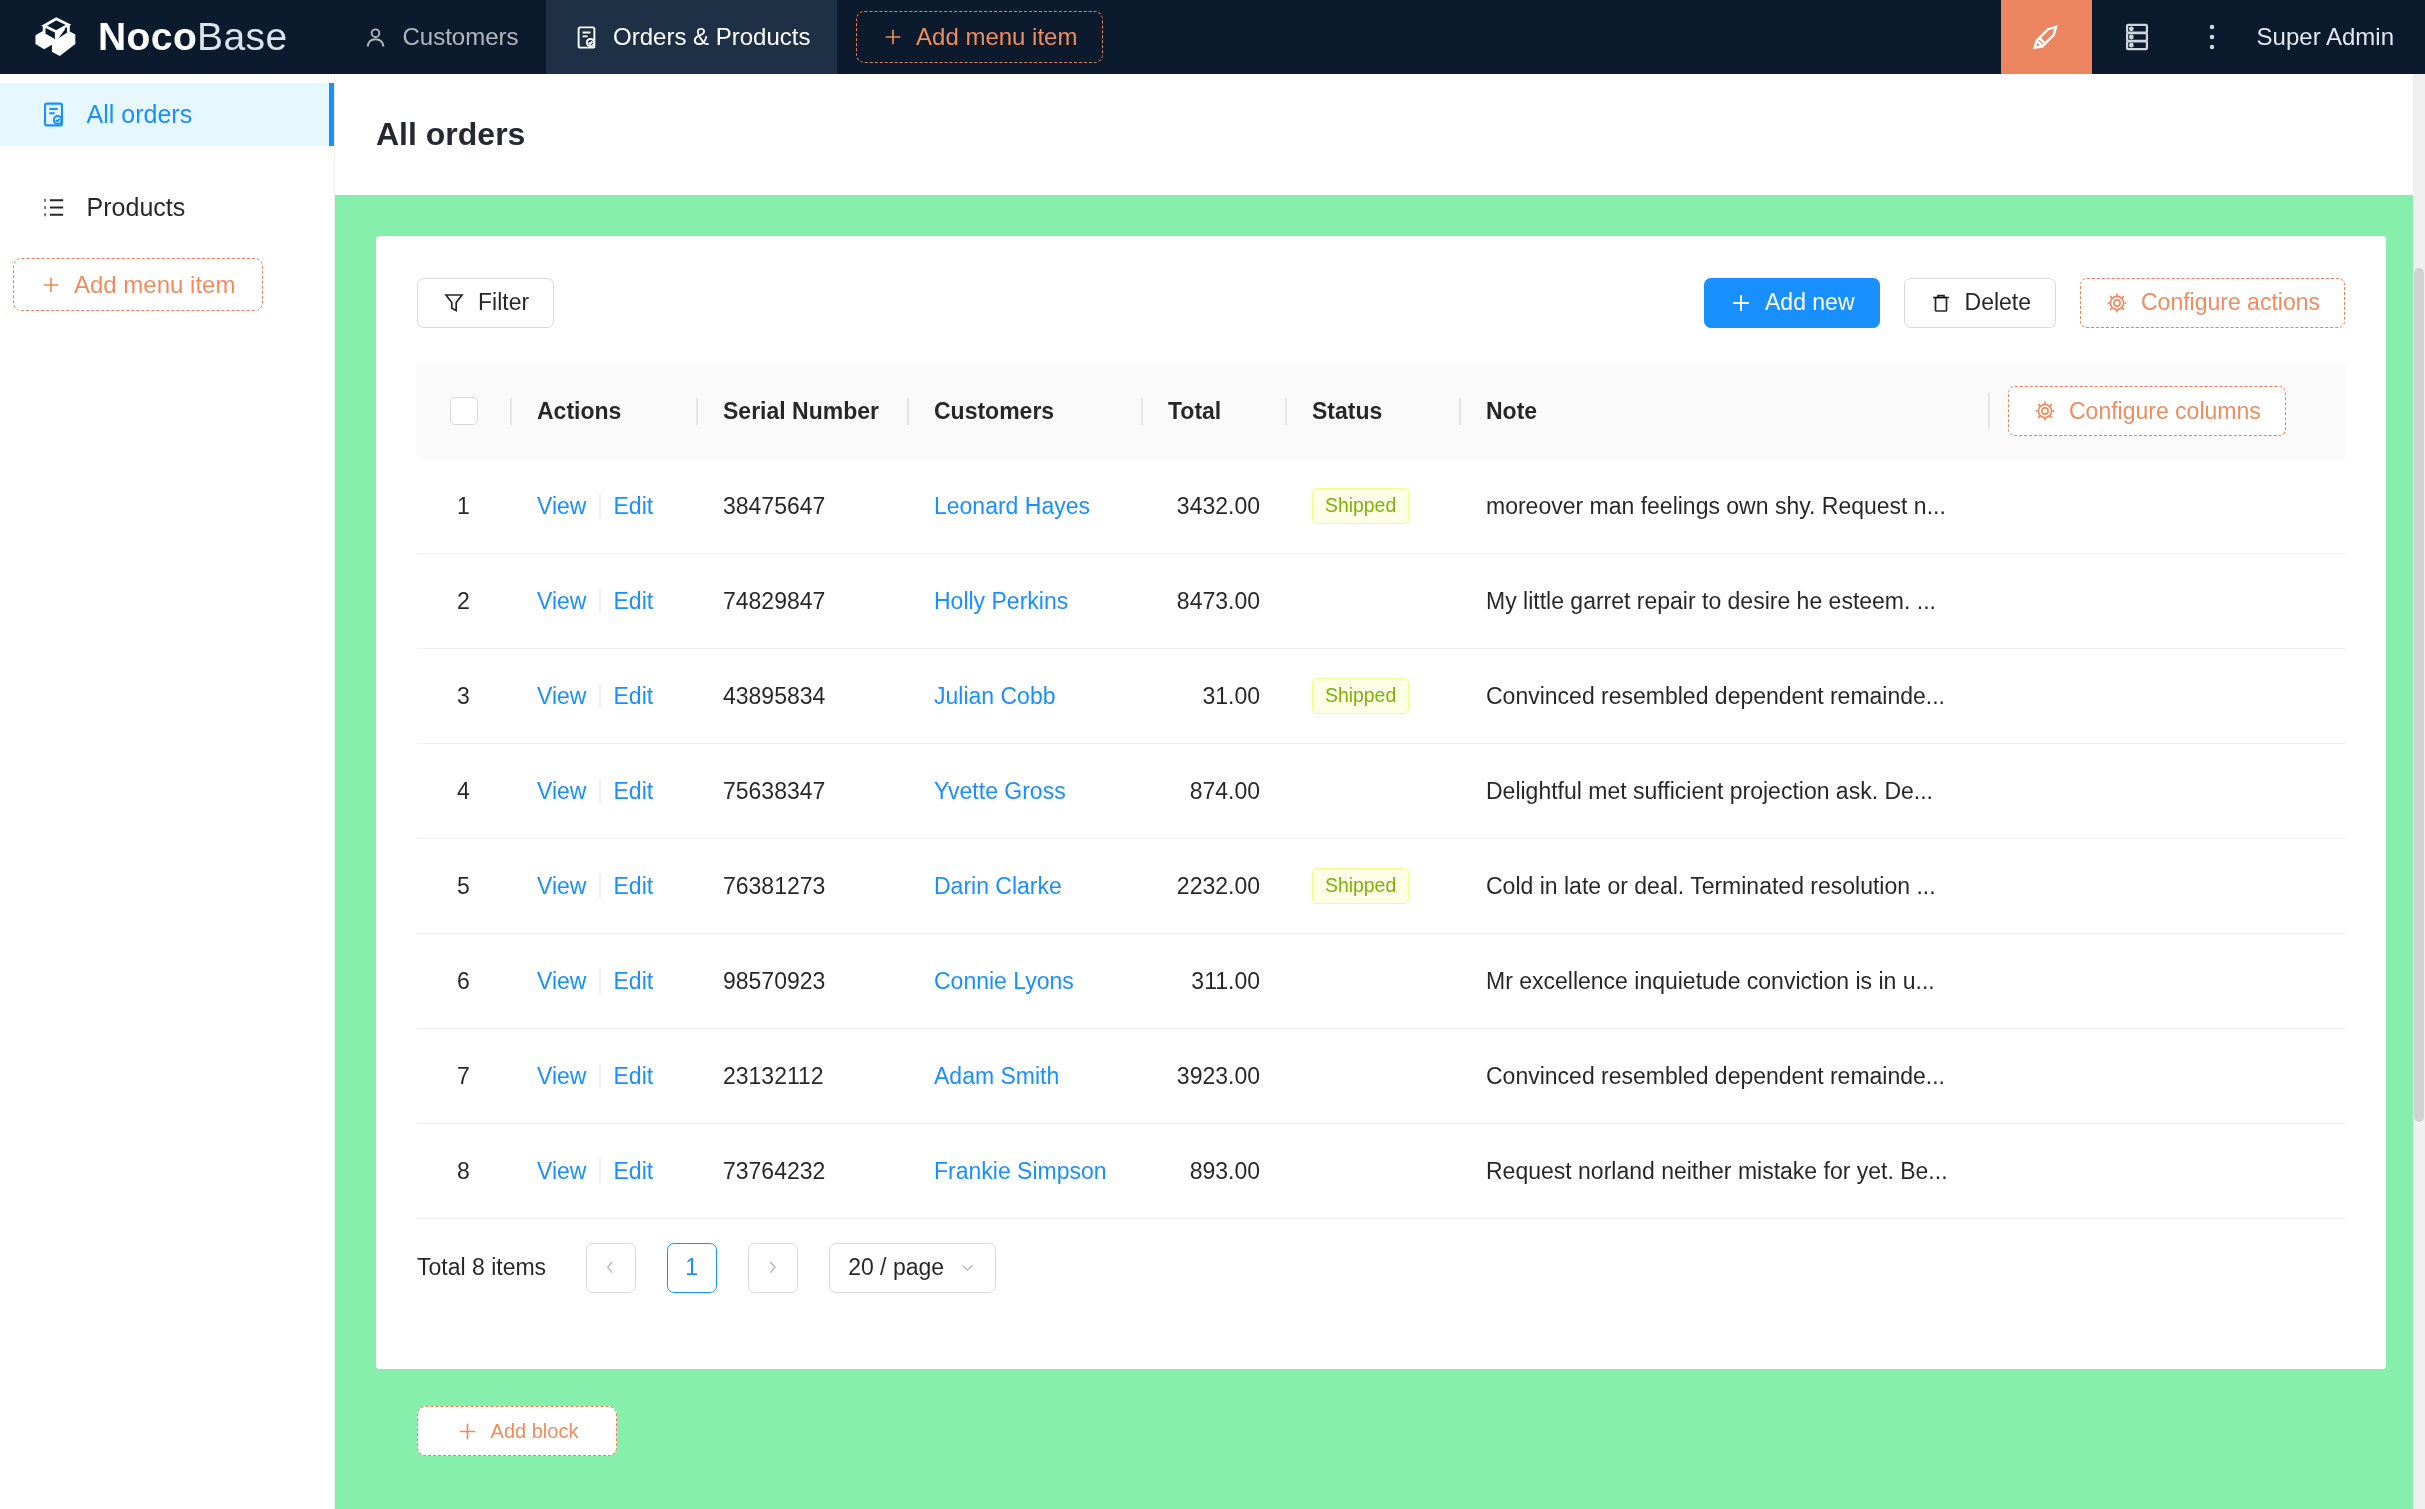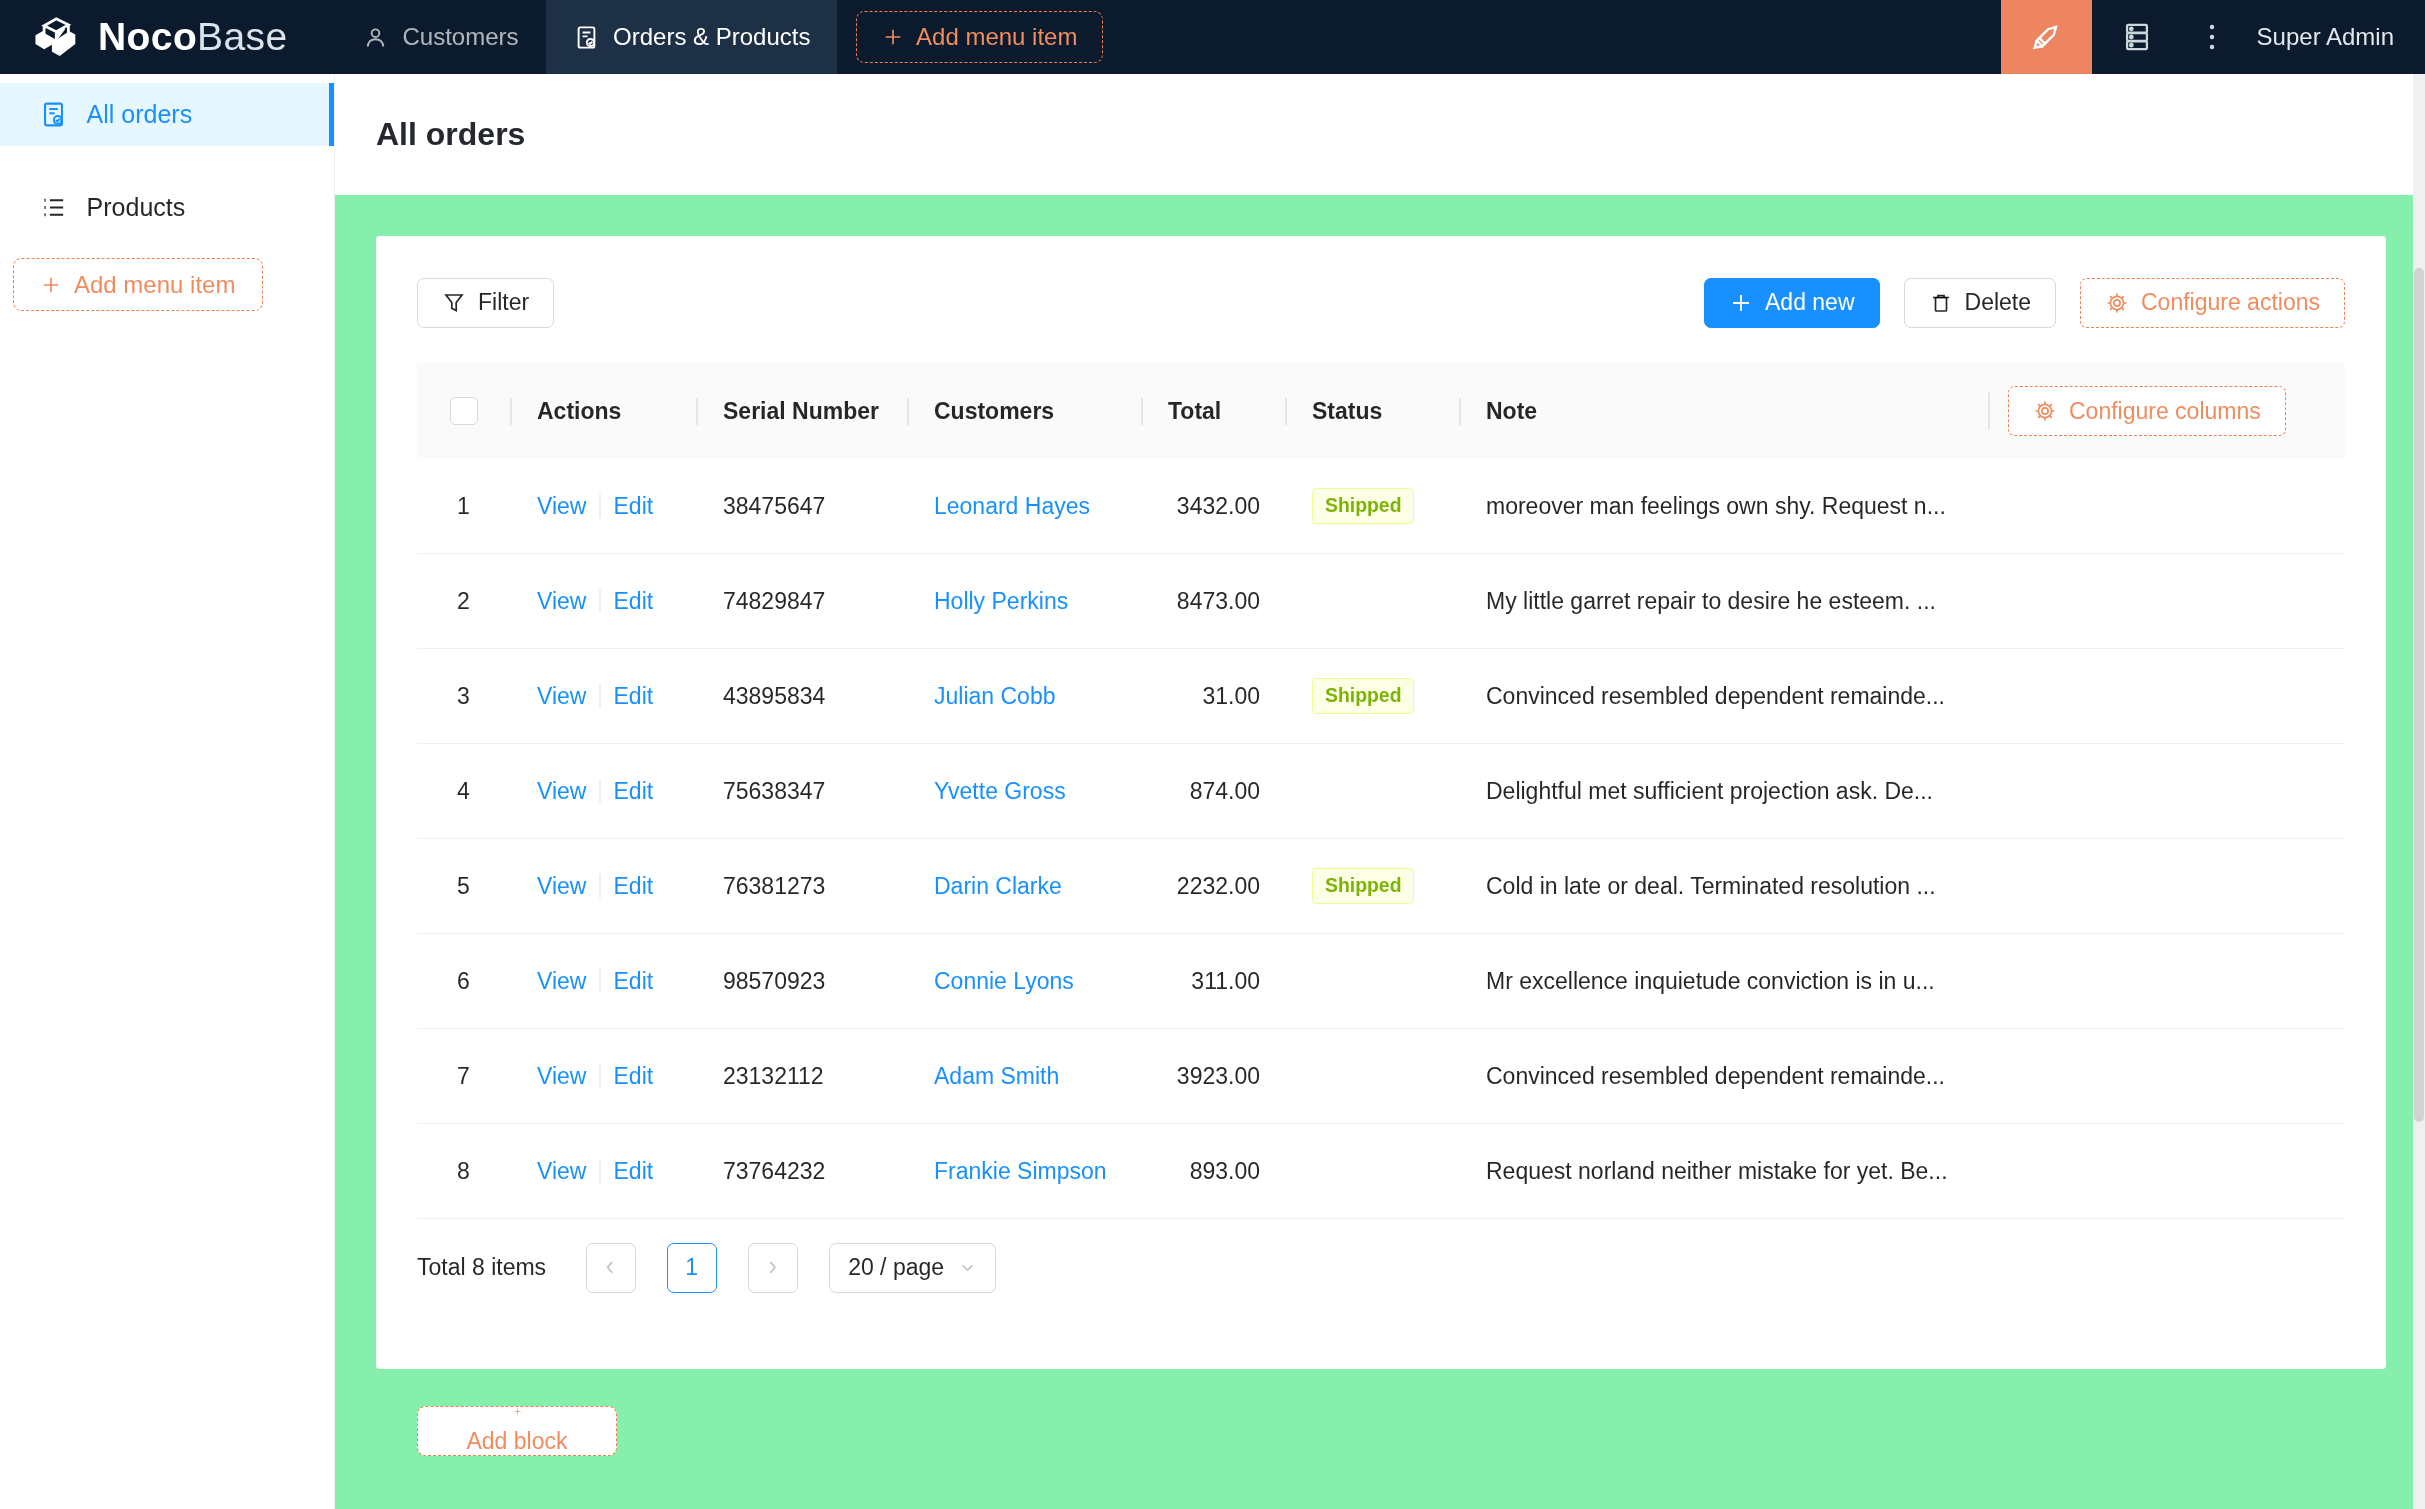--- a/index.html
+++ b/index.html
@@ -64,21 +64,21 @@
   .cell { position:relative; padding-left:27px; font-size:23px; color:rgba(0,0,0,.85);
           display:flex; align-items:center; overflow:hidden; white-space:nowrap; }
   .thead .cell { font-weight:600; }
   .thead .cell.sep::before { content:""; position:absolute; left:0; top:50%; transform:translateY(-50%);
           width:1.7px; height:37px; background:rgba(0,0,0,.08); }
   .c-idx { width:93px; justify-content:center; padding-left:0; }
   .c-actions { width:186px; }
   .c-serial { width:211px; }
   .c-customer { width:234px; }
   .c-total { width:144px; }
-  .c-status { width:174px;font-weight:bold; }
+  .c-status { width:174px; }
   .c-note { flex:1; }
   .thead .c-note { width:529px; flex:none; }
   .c-config { flex:1; justify-content:flex-start; padding-left:20px; }
   .checkbox { width:28px; height:28px; background:#fff; border:1.7px solid #d9d9d9; border-radius:5px; cursor:pointer; }
   .trow { display:flex; align-items:center; height:95px; border-bottom:1.7px solid #f0f0f0; background:#fff; }
   .trow .c-total { justify-content:flex-end; padding-right:25px; }
   .link { color:#1890ff; text-decoration:none; cursor:pointer; }
   .vdiv { width:1.7px; height:24px; background:#f0f0f0; margin:0 12.7px; }
   .tag { display:inline-block; padding:4.2px 12px; font-size:19.4px; line-height:1.3;
          background:#fcffe6; border:1.7px solid #eaff8f; border-radius:4.2px; color:#7cb305; }
@@ -90,21 +90,21 @@
             display:flex; align-items:center; justify-content:center; cursor:pointer; }
   .pg-btn svg { width:18.6px; height:18.6px; stroke:#bfbfbf; }
   .pg-btn.current { border-color:#1890ff; color:#1890ff; font-size:23px; }
   .pg-select { height:50px; min-width:167px; border:1.7px solid #d9d9d9; border-radius:6.8px; background:#fff;
             display:flex; align-items:center; justify-content:center; gap:15px; font-size:23px;
             color:rgba(0,0,0,.85); cursor:pointer; padding:0 17px; }
   .pg-select svg { width:17px; height:17px; stroke:#bfbfbf; }
 
   .add-block { margin:37px 16px 0 41px; width:200px; height:50px; display:flex; align-items:center; justify-content:center;
             gap:12px; border:1.7px dashed #ee7f51; border-radius:8.5px; background:#fff;
-            color:#f08c5e; font-size:23px; cursor:pointer;flex-direction:column; }
+            color:#f08c5e; font-size:20px; cursor:pointer; }
 
   
   .scrollbar { position:absolute; top:74px; right:0; width:13.5px; height:1435px; background:#f0f0f0; }
   .scroll-thumb { position:absolute; left:1.7px; top:194px; width:10px; height:854px; background:#d2d2d2; border-radius:5px; }
 </style>
 </head>
 <body>
 
 <div class="screen">
 

